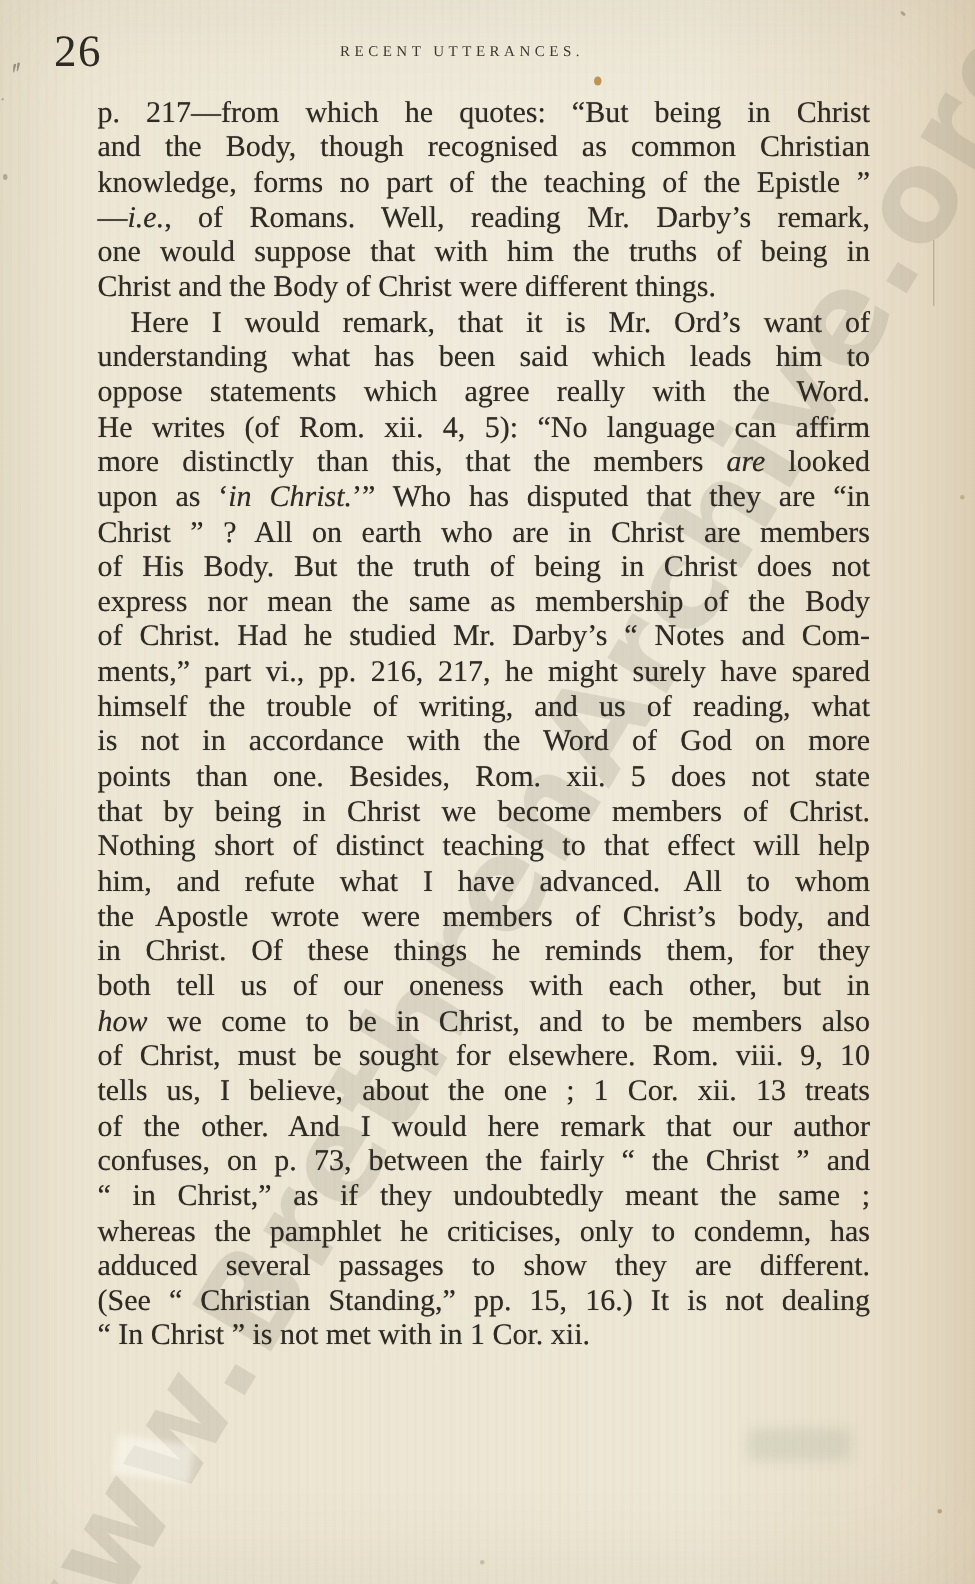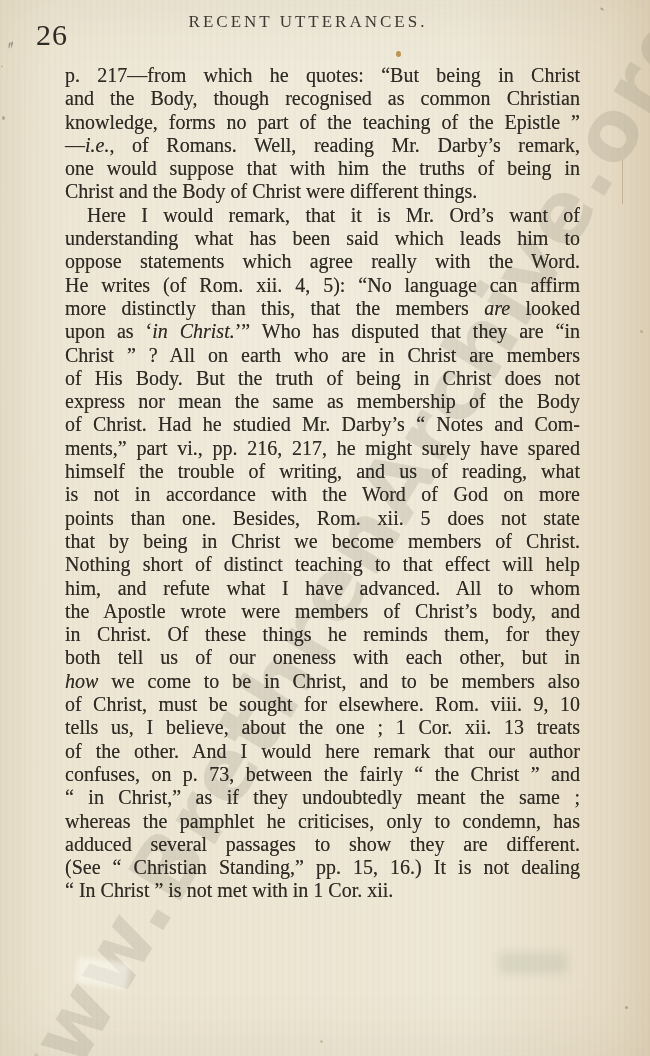--- a/index.html
+++ b/index.html
@@ -14,22 +14,22 @@
       linear-gradient(to right, #e9e1cc 0%, #ece5d2 8%, #ede7d5 72%, #e7dcc6 94%, #e2d5bc 100%);
     box-shadow: inset 0 0 70px rgba(110,90,50,0.10);
     font-family:"Liberation Serif","DejaVu Serif",serif;
     color:#2e2a24;
   }
   .pagenum {
     position:absolute; left:36px; top:18px;
     font-size:30px; letter-spacing:1px; color:#2e2a24;
   }
   .running-head {
-    position:absolute; left:36px; top:12px; width:544px;
-    text-align:center; font-size:17px; letter-spacing:3px;
+    position:absolute; left:36px; top:29px; width:544px;
+    text-align:center; font-size:10px; letter-spacing:3px;
     color:#3c3831; white-space:nowrap;
   }
   .textcol {
     position:absolute; left:36px; top:64px; width:544px;
     font-size:20px; line-height:23.3px;
     text-shadow:0 0 0.5px rgba(46,42,36,0.55);
   }
   .line {
     white-space:nowrap;
     text-align:justify;

